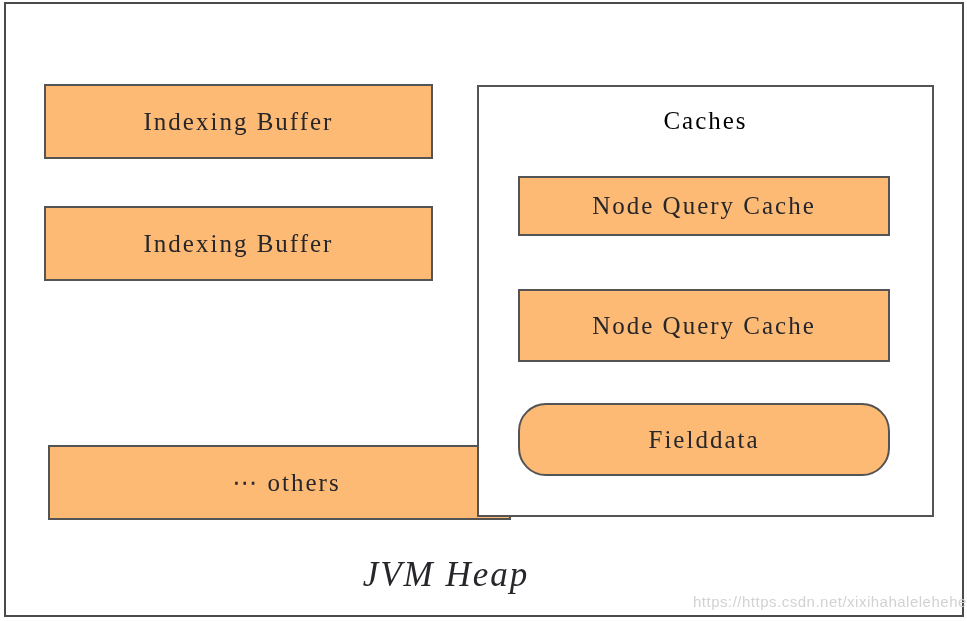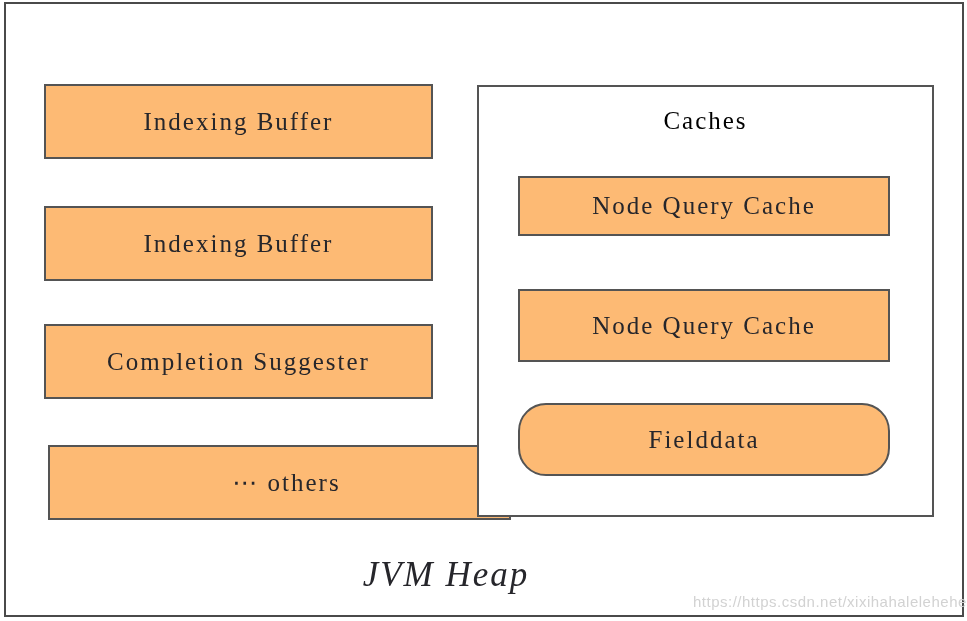--- a/index.html
+++ b/index.html
@@ -91,21 +91,20 @@
 </head>
 <body>
 
 <div class="canvas">
   <div class="outer-frame">
 
     <div class="box left-box-1">Indexing Buffer</div>
 
     <div class="box left-box-2">Indexing Buffer</div>
 
-    <div class="box left-box-3">Completion Suggester</div>
 
     <div class="box left-box-4">⋯ others</div>
 
     <div class="caches-frame">
       <div class="caches-title">Caches</div>
 
       <div class="box cache-box-1">Node Query Cache</div>
 
       <div class="box cache-box-2">Node Query Cache</div>
 

